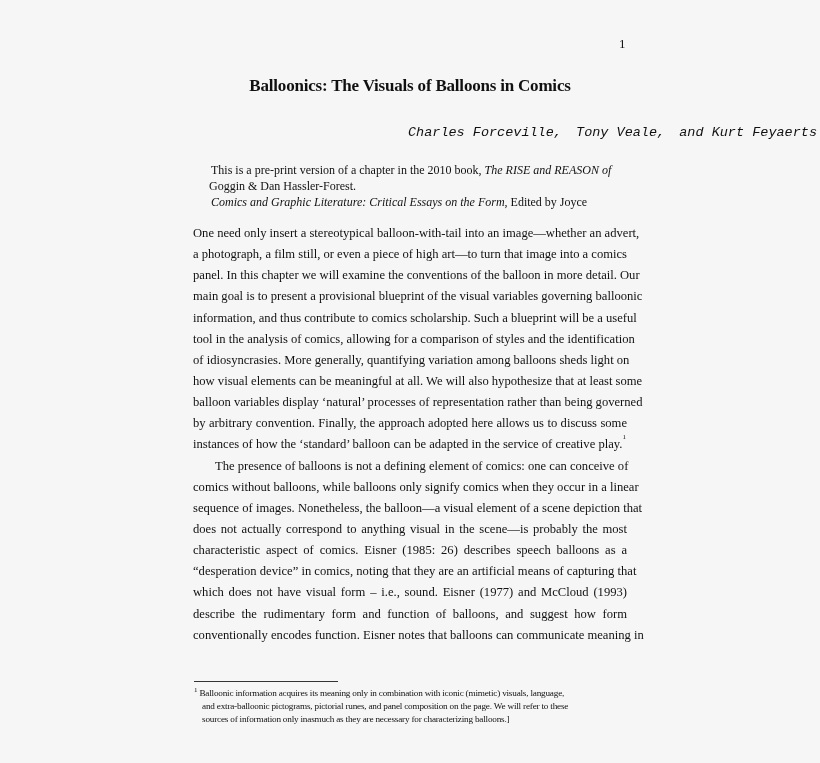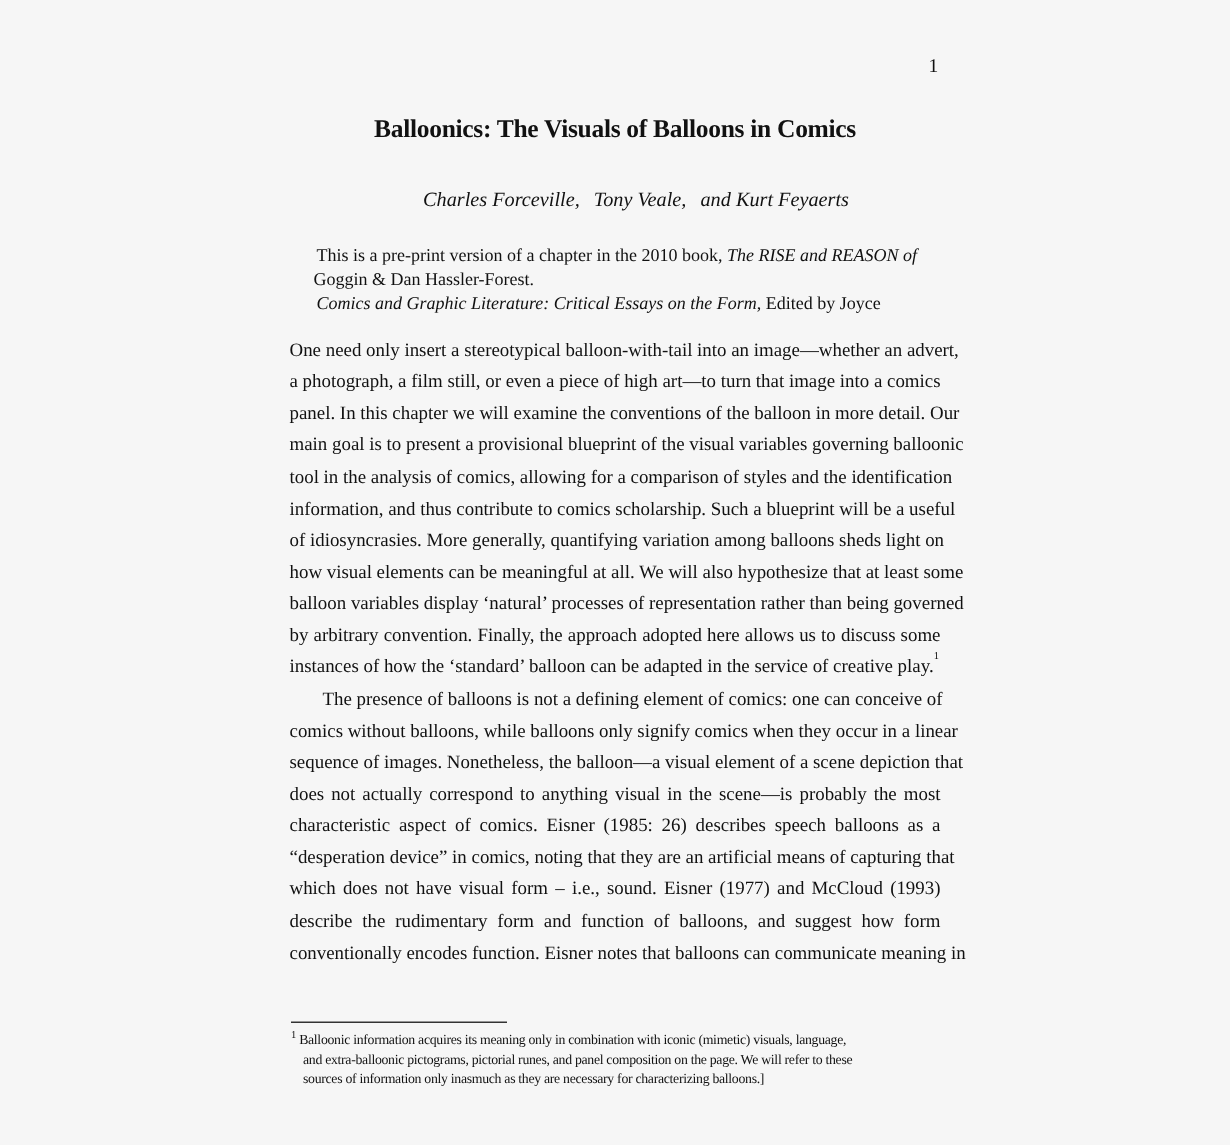--- a/index.html
+++ b/index.html
@@ -2,21 +2,21 @@
 <html><head>
 <meta charset="utf-8">
 <style>
   html, body { margin:0; padding:0; }
   body {
     width:820px; height:763px; background:#f6f6f6; position:relative; overflow:hidden;
     font-family:"Liberation Serif", "DejaVu Serif", serif; color:#111;
   }
   .page-num { position:absolute; top:36px; left:619px; font-size:13px; }
   .title { position:absolute; top:76px; left:0; width:820px; text-align:center; font-weight:bold; font-size:17px; letter-spacing:-0.2px; }
-  .authors { position:absolute; top:125px; left:0; width:820px; text-align:center; font-style:italic; font-size:13.5px; padding-left:28px; box-sizing:border-box; }
+  .authors { position:absolute; top:125px; left:0; width:820px; text-align:right; font-style:italic; font-size:13.5px; padding-left:28px; box-sizing:border-box;font-family:Liberation Mono, monospace; }
   .authors span { margin:0 3px; }
   .note { position:absolute; top:162px; left:211px; width:410px; font-size:12px; line-height:16px; }
   .note .l { display:block; white-space:nowrap; }
   .body { position:absolute; top:223px; left:193px; width:434px; font-size:12.6px; }
   .body .line { display:block; height:21.15px; line-height:21.15px; white-space:nowrap; text-align:justify; text-align-last:justify; }
   .body .line.last { text-align-last:left; }
   .body .line.indent { padding-left:22px; }
   sup { font-size:7px; vertical-align:top; line-height:1; }
   .fn-rule { position:absolute; top:681px; left:194px; width:144px; height:1px; background:#333; }
   .footnote { position:absolute; top:687px; left:194px; width:440px; font-size:9.2px; line-height:13px; letter-spacing:-0.2px; }
@@ -40,22 +40,22 @@
   <span class="l"><span>This is a pre-print version of a chapter in the 2010 book, </span><i>The RISE and REASON of</i></span>
   <span class="l" style="margin-left:-2px"><span>Goggin &amp; Dan Hassler-Forest.</span></span>
   <span class="l"><i>Comics and Graphic Literature: Critical Essays on the Form</i><span>, Edited by Joyce</span></span>
 </div>
 
 <div class="body">
   <span class="line">One need only insert a stereotypical balloon-with-tail into an image—whether an advert,</span>
   <span class="line">a photograph, a film still, or even a piece of high art—to turn that image into a comics</span>
   <span class="line">panel. In this chapter we will examine the conventions of the balloon in more detail. Our</span>
   <span class="line">main goal is to present a provisional blueprint of the visual variables governing balloonic</span>
+  <span class="line">information, and thus contribute to comics scholarship. Such a blueprint will be a useful</span>
   <span class="line">tool in the analysis of comics, allowing for a comparison of styles and the identification</span>
-  <span class="line">information, and thus contribute to comics scholarship. Such a blueprint will be a useful</span>
   <span class="line">of idiosyncrasies. More generally, quantifying variation among balloons sheds light on</span>
   <span class="line">how visual elements can be meaningful at all. We will also hypothesize that at least some</span>
   <span class="line">balloon variables display ‘natural’ processes of representation rather than being governed</span>
   <span class="line">by arbitrary convention. Finally, the approach adopted here allows us to discuss some</span>
   <span class="line last"><span>instances of how the ‘standard’ balloon can be adapted in the service of creative play.</span><sup>1</sup></span>
   <span class="line indent">The presence of balloons is not a defining element of comics: one can conceive of</span>
   <span class="line">comics without balloons, while balloons only signify comics when they occur in a linear</span>
   <span class="line">sequence of images. Nonetheless, the balloon—a visual element of a scene depiction that</span>
   <span class="line">does not actually correspond to anything visual in the scene—is probably the most</span>
   <span class="line">characteristic aspect of comics. Eisner (1985: 26) describes speech balloons as a</span>

